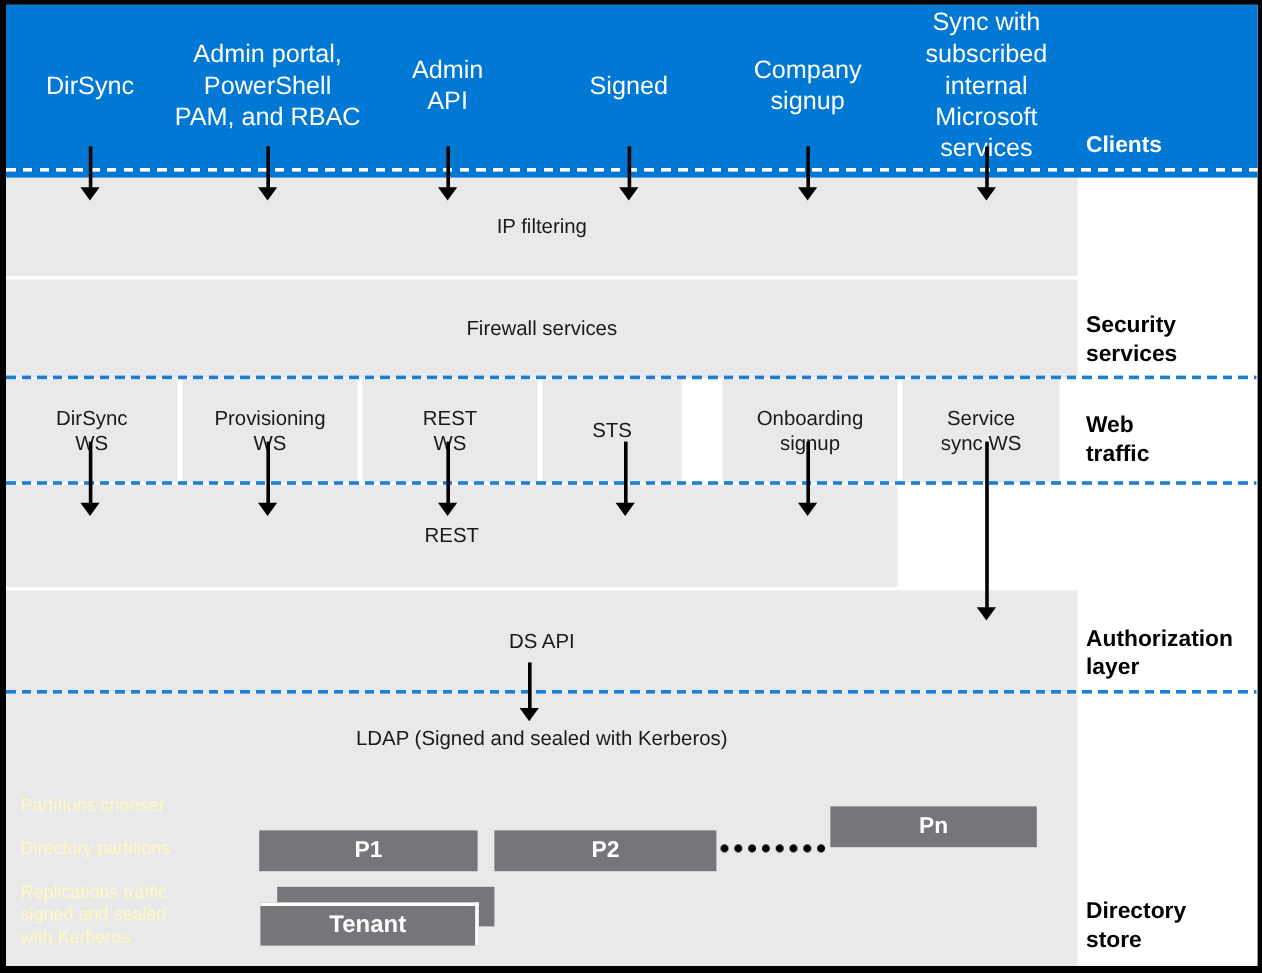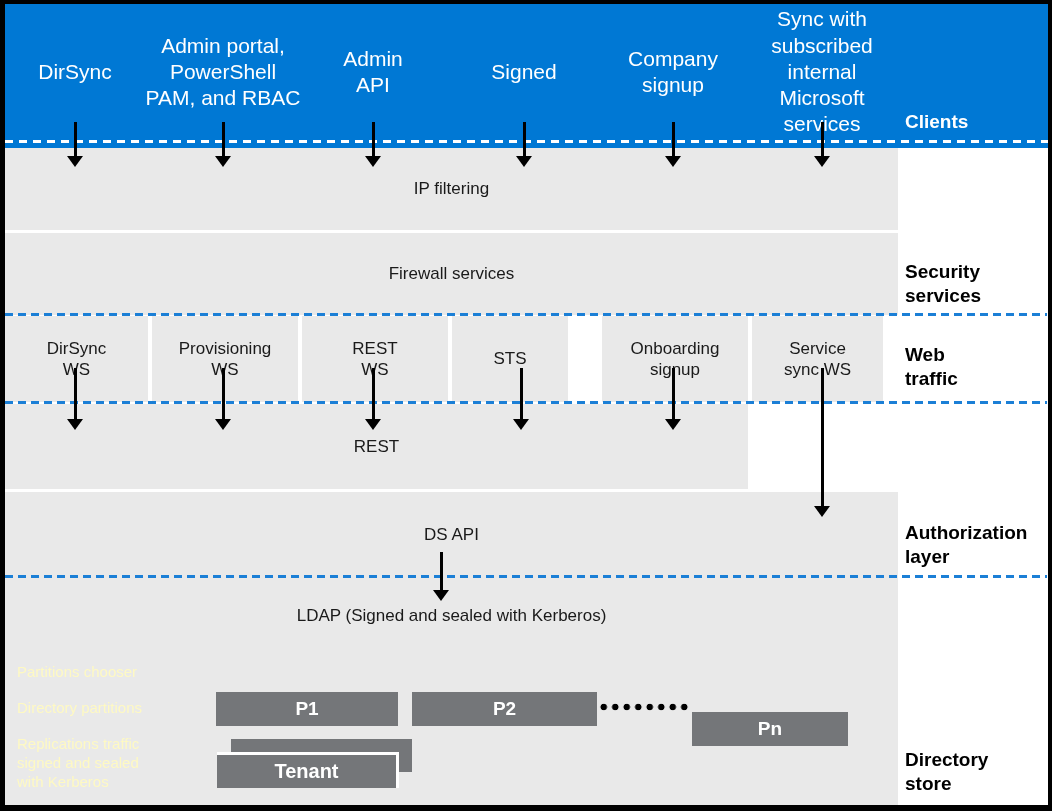--- a/index.html
+++ b/index.html
@@ -54,21 +54,21 @@
   .ldap-label { position:absolute; left:5px; top:606px; width:893px; text-align:center;
     font-size:17px; color:#1a1a1a; }
   .small-label { position:absolute; left:17px; font-size:15px; color:#fef9c3;
     line-height:1.28; white-space:pre-line; }
   .sl-0 { top:662px; } .sl-1 { top:698px; } .sl-2 { top:734px; }
 
   .pbar { position:absolute; background:#747679; display:flex; align-items:center; justify-content:center; }
   .pbar-label { color:#fff; font-weight:bold; font-size:19px; }
   .p1 { left:216px; top:692px; width:182px; height:34px; }
   .p2 { left:412px; top:692px; width:185px; height:34px; }
-  .pn { left:692px; top:712px; width:156px; height:34px; }
+  .pn { left:692px; top:672px; width:172px; height:34px; }
   .dots { position:absolute; left:598px; top:702px; width:92px; height:10px;
     background-image:radial-gradient(circle, #000 3px, transparent 3.6px);
     background-size:11.5px 10px; background-repeat:repeat-x; }
   .tenant-back { left:231px; top:739px; width:181px; height:33px; }
   .tenant-front { left:217px; top:752px; width:182px; height:36px;
     border-top:3px solid #fff; border-right:3px solid #fff; }
   .tenant-front .pbar-label { font-size:20px; }
 
   
   .arrow { position:absolute; width:16px; }

